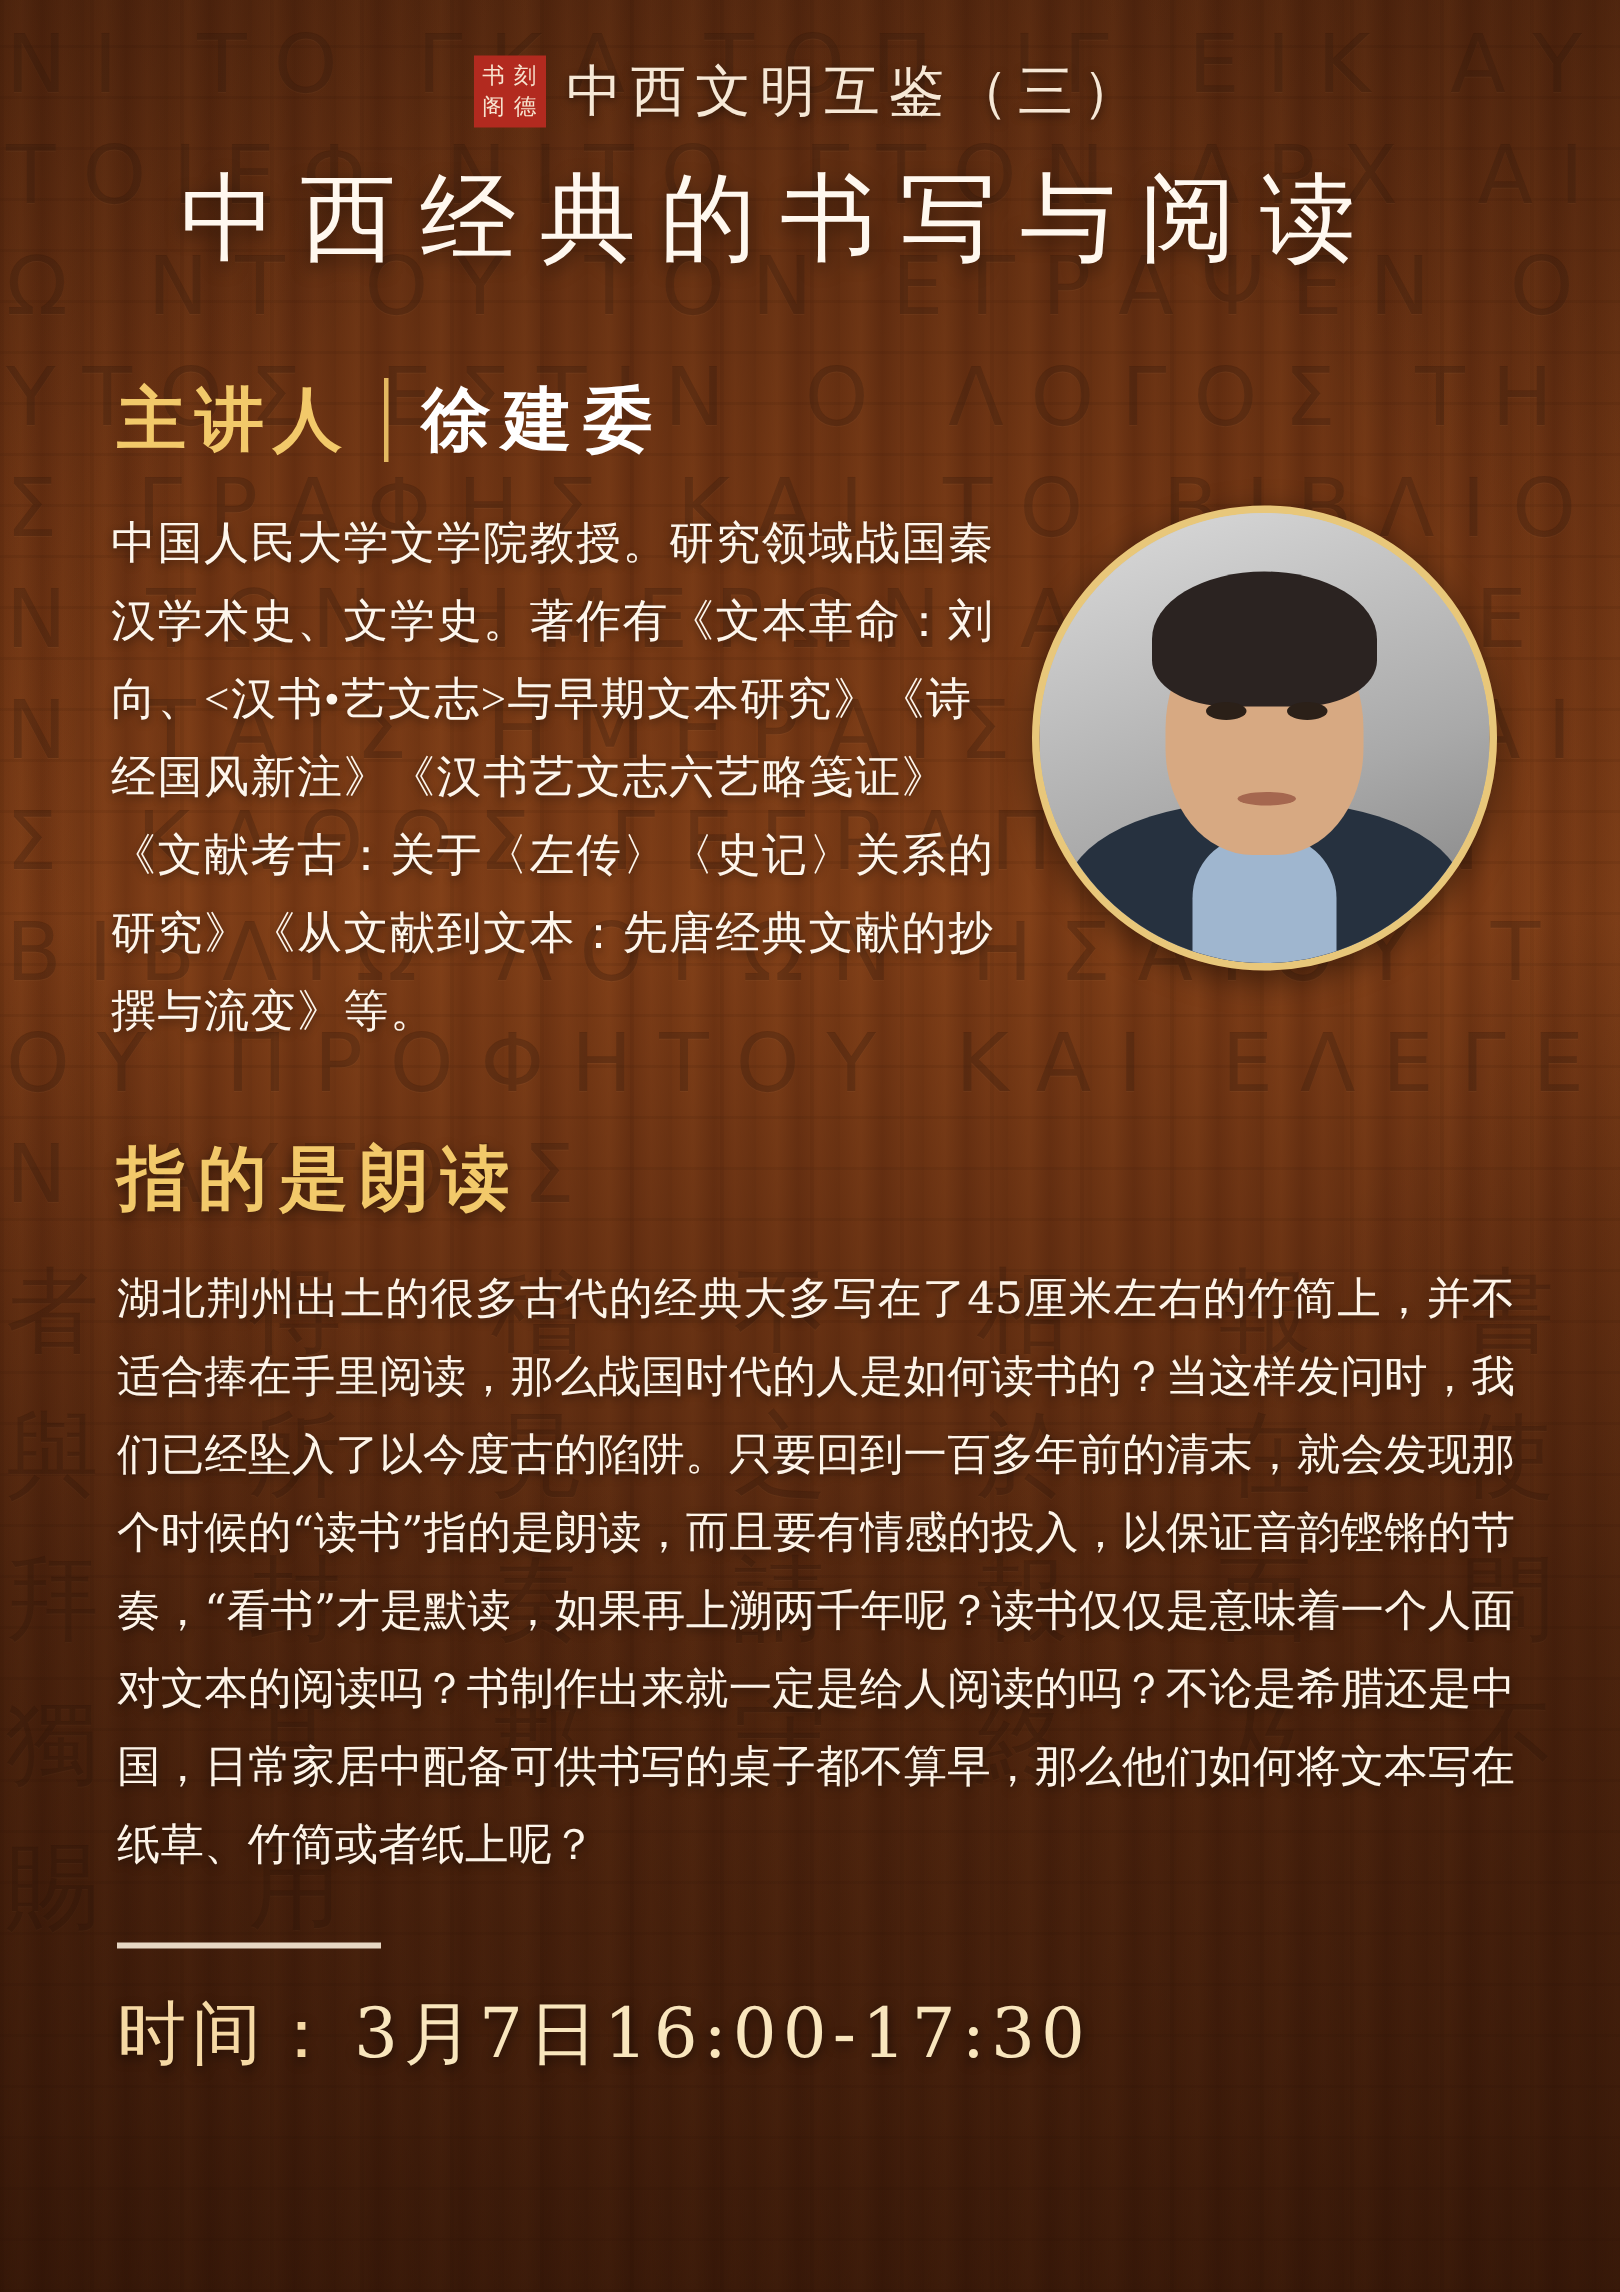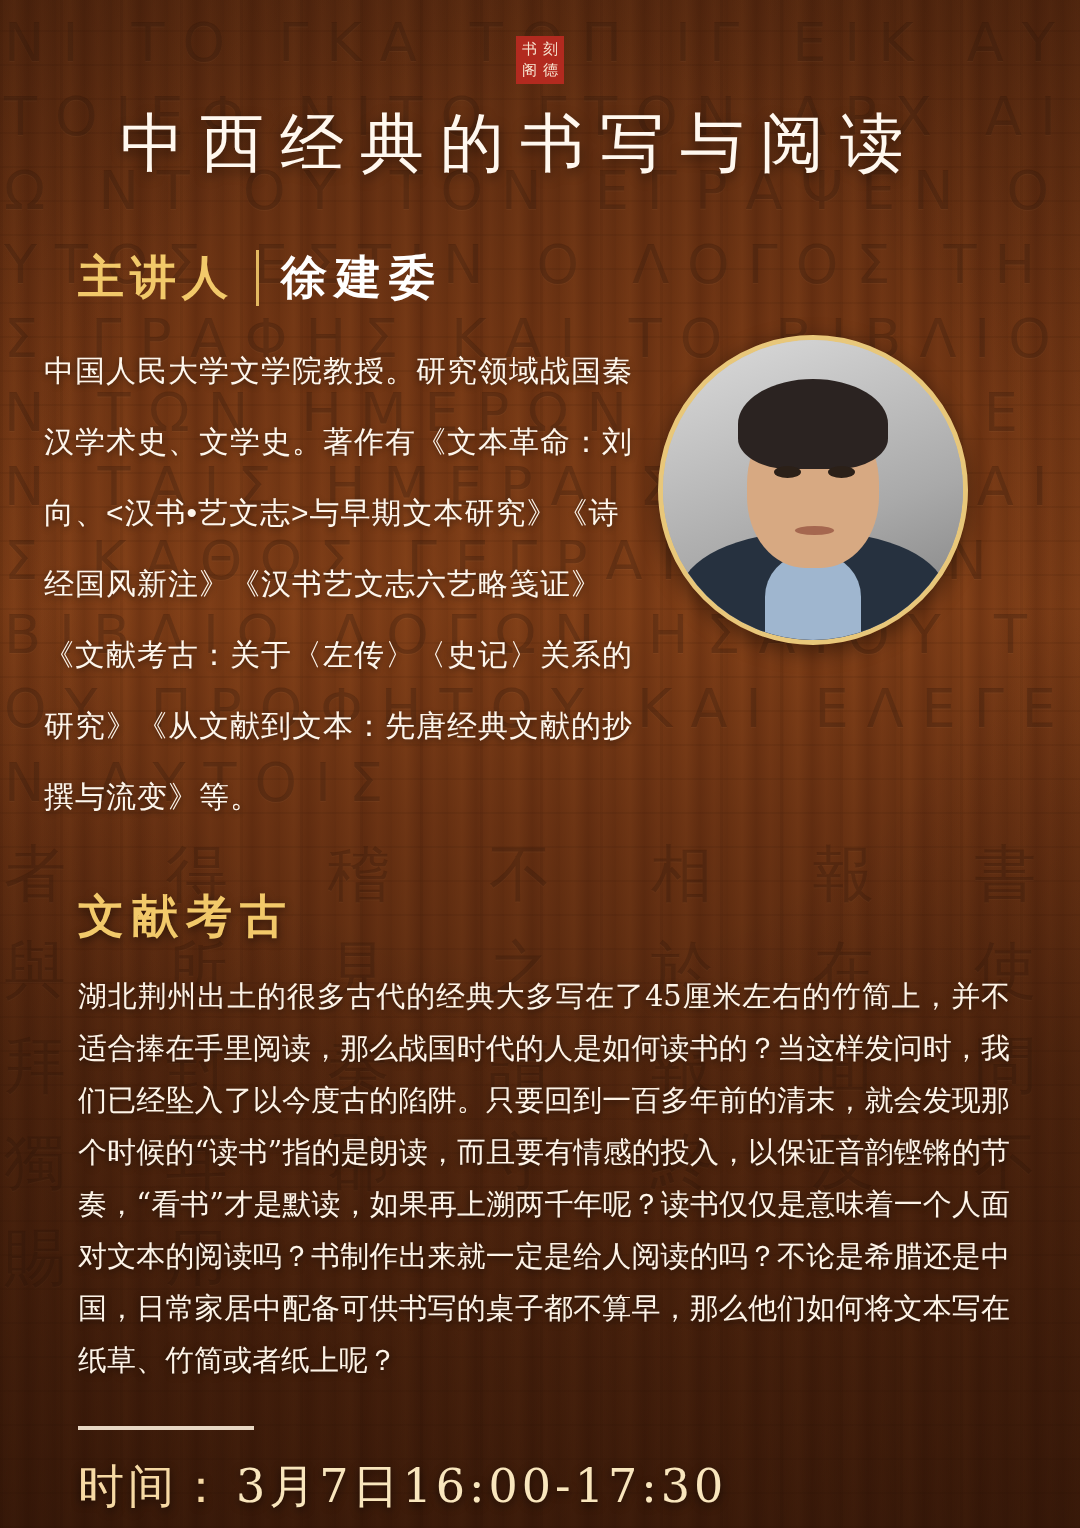--- a/index.html
+++ b/index.html
@@ -131,26 +131,26 @@
     font-family:"DejaVu Serif",serif;
   }
 
   .bio-row{
     display:flex;
     align-items:flex-start;
     margin-top:26px;
   }
   .bio{
     width:600px;
-    padding-left:44px;
+    padding-left:74px;
     color:#fdf6ec;
     font-size:30px;
-    line-height:71px;
+    line-height:52px;
     letter-spacing:1px;
-    font-family:Liberation Sans, sans-serif;
+    font-family:Liberation Serif, serif;
     text-shadow:0 2px 6px rgba(0,0,0,.45);
   }
   .portrait{
     margin-left:14px;
     width:300px;height:300px;
     border-radius:50%;
     border:5px solid #e8c77a;
     overflow:hidden;
     position:relative;
     background:linear-gradient(170deg,#cfcfcf,#8d8d8d);
@@ -219,20 +219,21 @@
 
   <div class="content">
 
     <div class="header">
       <div class="seal">
         <span>书</span>
         <span>刻</span>
         <span>阁</span>
         <span>德</span>
       </div>
+      <div class="series">中西文明互鉴（三）</div>
     </div>
 
     <div class="title2">中西经典的书写与阅读</div>
 
     <div class="speaker-block">
       <div class="speaker-label">主讲人</div>
       <div class="speaker-div"></div>
       <div class="speaker-name">徐建委</div>
     </div>
 
@@ -244,21 +245,21 @@
         <div class="p-shirt"></div>
         <div class="p-neck"></div>
         <div class="p-face"></div>
         <div class="p-hair"></div>
         <div class="p-eyeL"></div>
         <div class="p-eyeR"></div>
         <div class="p-mouth"></div>
       </div>
     </div>
 
-    <div class="section-title">文献考古</div>
+    <div class="section-title">指的是朗读</div>
     <div class="abstract">湖北荆州出土的很多古代的经典大多写在了45厘米左右的竹简上，并不适合捧在手里阅读，那么战国时代的人是如何读书的？当这样发问时，我们已经坠入了以今度古的陷阱。只要回到一百多年前的清末，就会发现那个时候的“读书”指的是朗读，而且要有情感的投入，以保证音韵铿锵的节奏，“看书”才是默读，如果再上溯两千年呢？读书仅仅是意味着一个人面对文本的阅读吗？书制作出来就一定是给人阅读的吗？不论是希腊还是中国，日常家居中配备可供书写的桌子都不算早，那么他们如何将文本写在纸草、竹简或者纸上呢？</div>
 
     <div class="rule"></div>
 
     <div class="meta">
       <div class="line">
         <span class="k">时间：</span>
         <span class="v">3月7日16:00-17:30</span>
       </div>
 

